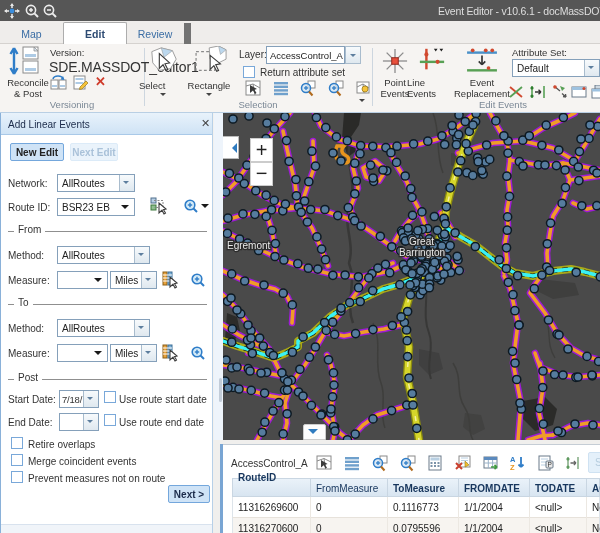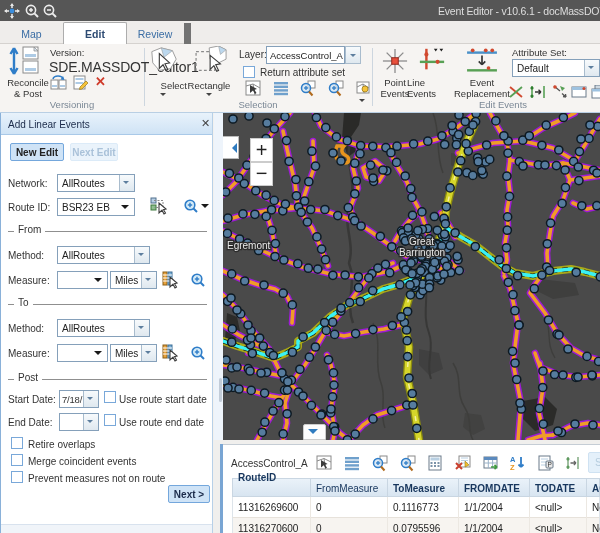--- a/index.html
+++ b/index.html
@@ -74,21 +74,21 @@
     <rect x="2.5" y="4" width="8" height="2" fill="#aecbe5"></rect>
     <rect x="2.5" y="8" width="8" height="2" fill="#aecbe5"></rect>
 <path d="M9,15 L15,9 L13,7 L7,13 L6.5,15.5 Z" fill="#f5c33b" stroke="#9a7a18" stroke-width=".7"></path>
   </svg>
 <div class="ab" style="left:95px;top:74px;font-size:13px;font-weight:bold;color:#cf3a2a">✕</div>
 <svg class="ab" style="left:148px;top:46px" width="32" height="30" viewBox="0 0 34 32">
 <path d="M4,6 L14,2 L26,5 L30,14 L24,24 L12,26 L5,18 Z" fill="#fff" stroke="#9a9a9a"></path>
 <path d="M14,2 L17,12 L26,5 Z" fill="#bcd8ee" stroke="#9a9a9a" stroke-width=".6"></path>
 <path d="M12,8 L12,24 L16,20 L19,26 L21,25 L18,19 L23,18 Z" fill="#fff" stroke="#3c3c3c" stroke-width="1.2"></path>
   </svg>
-<div class="ab rlbl" style="left:139px;top:80px;width:48px;text-align:right">Select</div>
+<div class="ab rlbl" style="left:139px;top:80px;width:48px;text-align:left">Select</div>
 <div class="ab" style="left:160px;top:93px;width:0;height:0;border:3.5px solid transparent;border-top-color:#444"></div>
 <svg class="ab" style="left:194px;top:46px" width="36" height="30" viewBox="0 0 38 32">
 <rect x="2" y="6" width="20" height="20" fill="none" stroke="#8a8a8a" stroke-dasharray="3 2.4" stroke-width="1.3"></rect>
 <path d="M16,2 L26,0 L34,4 L34,14 L26,18 L17,14 Z" fill="#fff" stroke="#9a9a9a"></path>
 <path d="M26,0 L28,9 L34,4 Z" fill="#bcd8ee" stroke="#9a9a9a" stroke-width=".6"></path>
 <path d="M17,10 L17,25 L21,21 L24,27 L26,26 L23,20 L28,19 Z" fill="#fff" stroke="#3c3c3c" stroke-width="1.2"></path>
   </svg>
 <div class="ab rlbl" style="left:185px;top:80px;width:48px;text-align:center">Rectangle</div>
 <div class="ab" style="left:206px;top:93px;width:0;height:0;border:3.5px solid transparent;border-top-color:#444"></div>
 <div class="ab lbl" style="left:239px;top:49px">Layer:</div>

